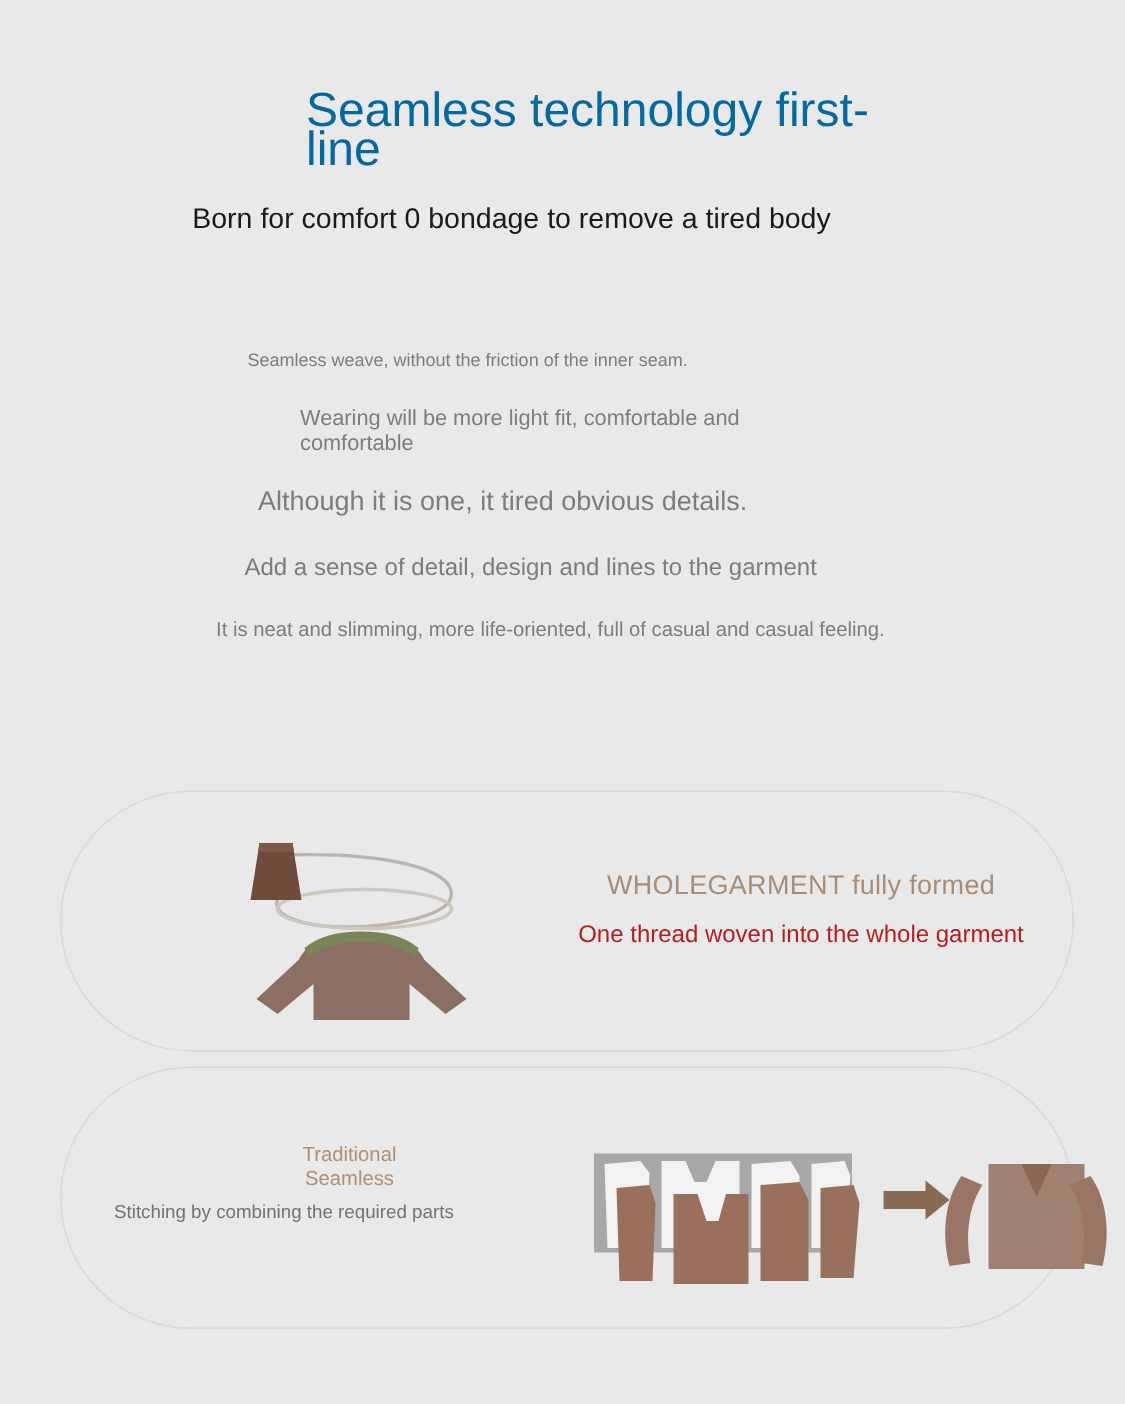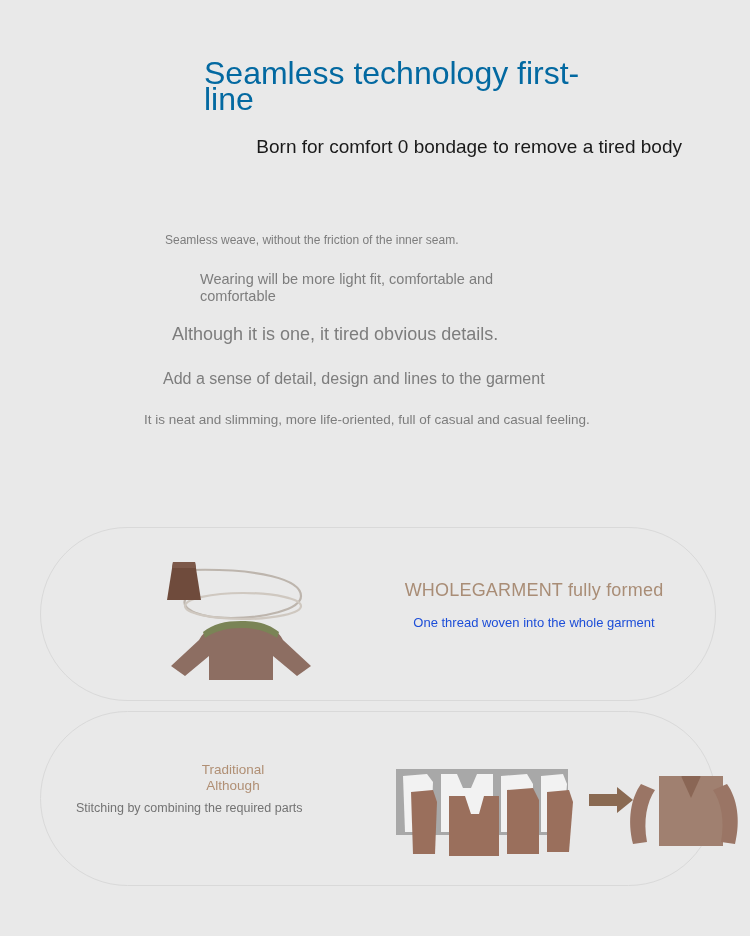--- a/index.html
+++ b/index.html
@@ -29,21 +29,21 @@
     color:#0369a1;
     letter-spacing:0px;
     margin-left:32px;
   }
   .title .l2 { display:block; }
 
   .subtitle {
     position:absolute;
     left:0; top:136px;
     width:682px;
-    text-align:right;
+    text-align:center;
     font-size:19px;
     color:#1a1a1a;
   }
 
   
   .features { position:absolute; left:0; top:0; width:750px; }
 
   .feat { position:absolute; color:#7d7d7d; }
 
   .feat-1 {
@@ -85,22 +85,22 @@
 
   
   .wg-text { position:absolute; left:318px; top:52px; width:350px; text-align:center; }
   .wg-title {
     font-size:18px;
     color:#a98d76;
     letter-spacing:0.2px;
   }
   .wg-sub {
     margin-top:14px;
-    font-size:13px;
-    color:#1d4ed8;
+    font-size:16px;
+    color:#b91c1c;
   }
 
   .illus-1 { position:absolute; left:110px; top:20px; width:180px; height:135px; }
 
   
   .trad-text { position:absolute; left:35px; top:50px; width:300px; }
   .trad-title {
     font-size:13.5px;
     line-height:16px;
     color:#b08f74;
@@ -163,21 +163,21 @@
       <div class="wg-title">WHOLEGARMENT fully formed</div>
       <div class="wg-sub">One thread woven into the whole garment</div>
     </div>
   </div>
 
   <div class="card card-2">
 
     <div class="trad-text">
       <div class="trad-title">
         <span>Traditional</span><br>
-        <span>Although</span>
+        <span>Seamless</span>
       </div>
       <div class="trad-sub">Stitching by combining the required parts</div>
     </div>
 
     <div class="illus-2">
       <svg width="360" height="130" viewBox="0 0 360 130">
 
         <rect x="55" y="37" width="172" height="66" fill="#a8a8a8"></rect>
 
         <path d="M62 44 L86 42 L92 50 L90 100 L64 100 Z" fill="#f2f2f2"></path>

